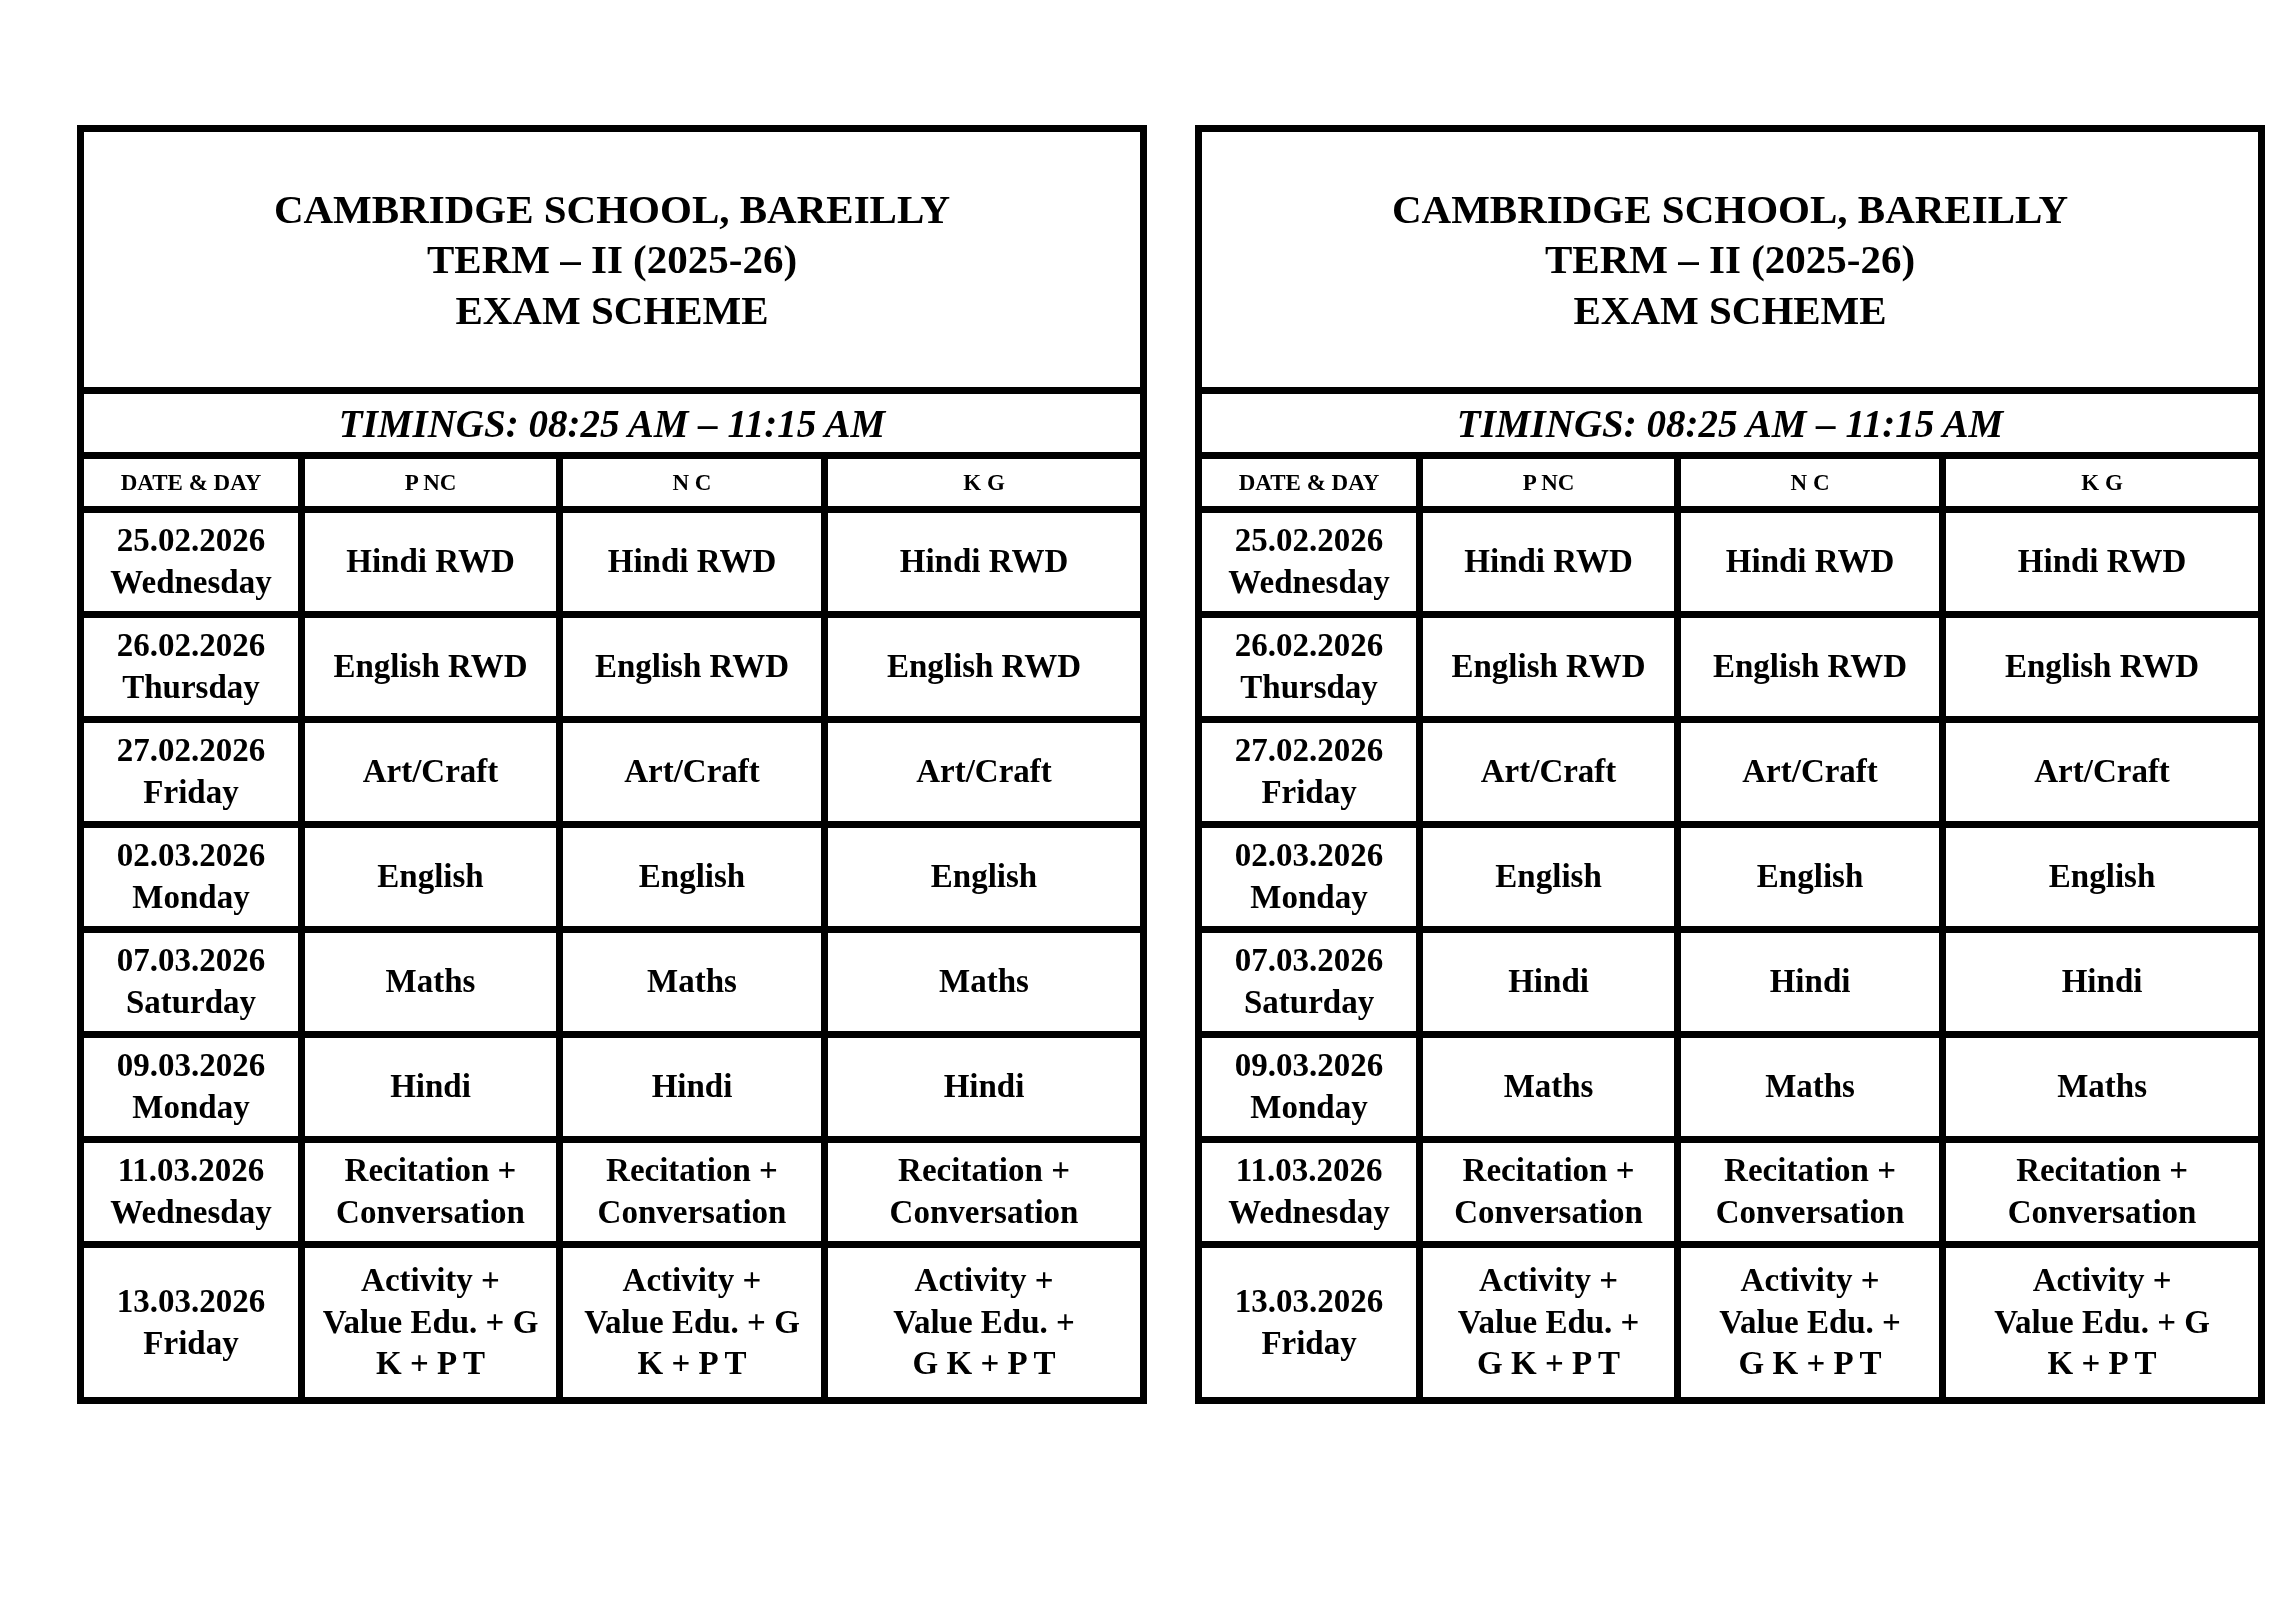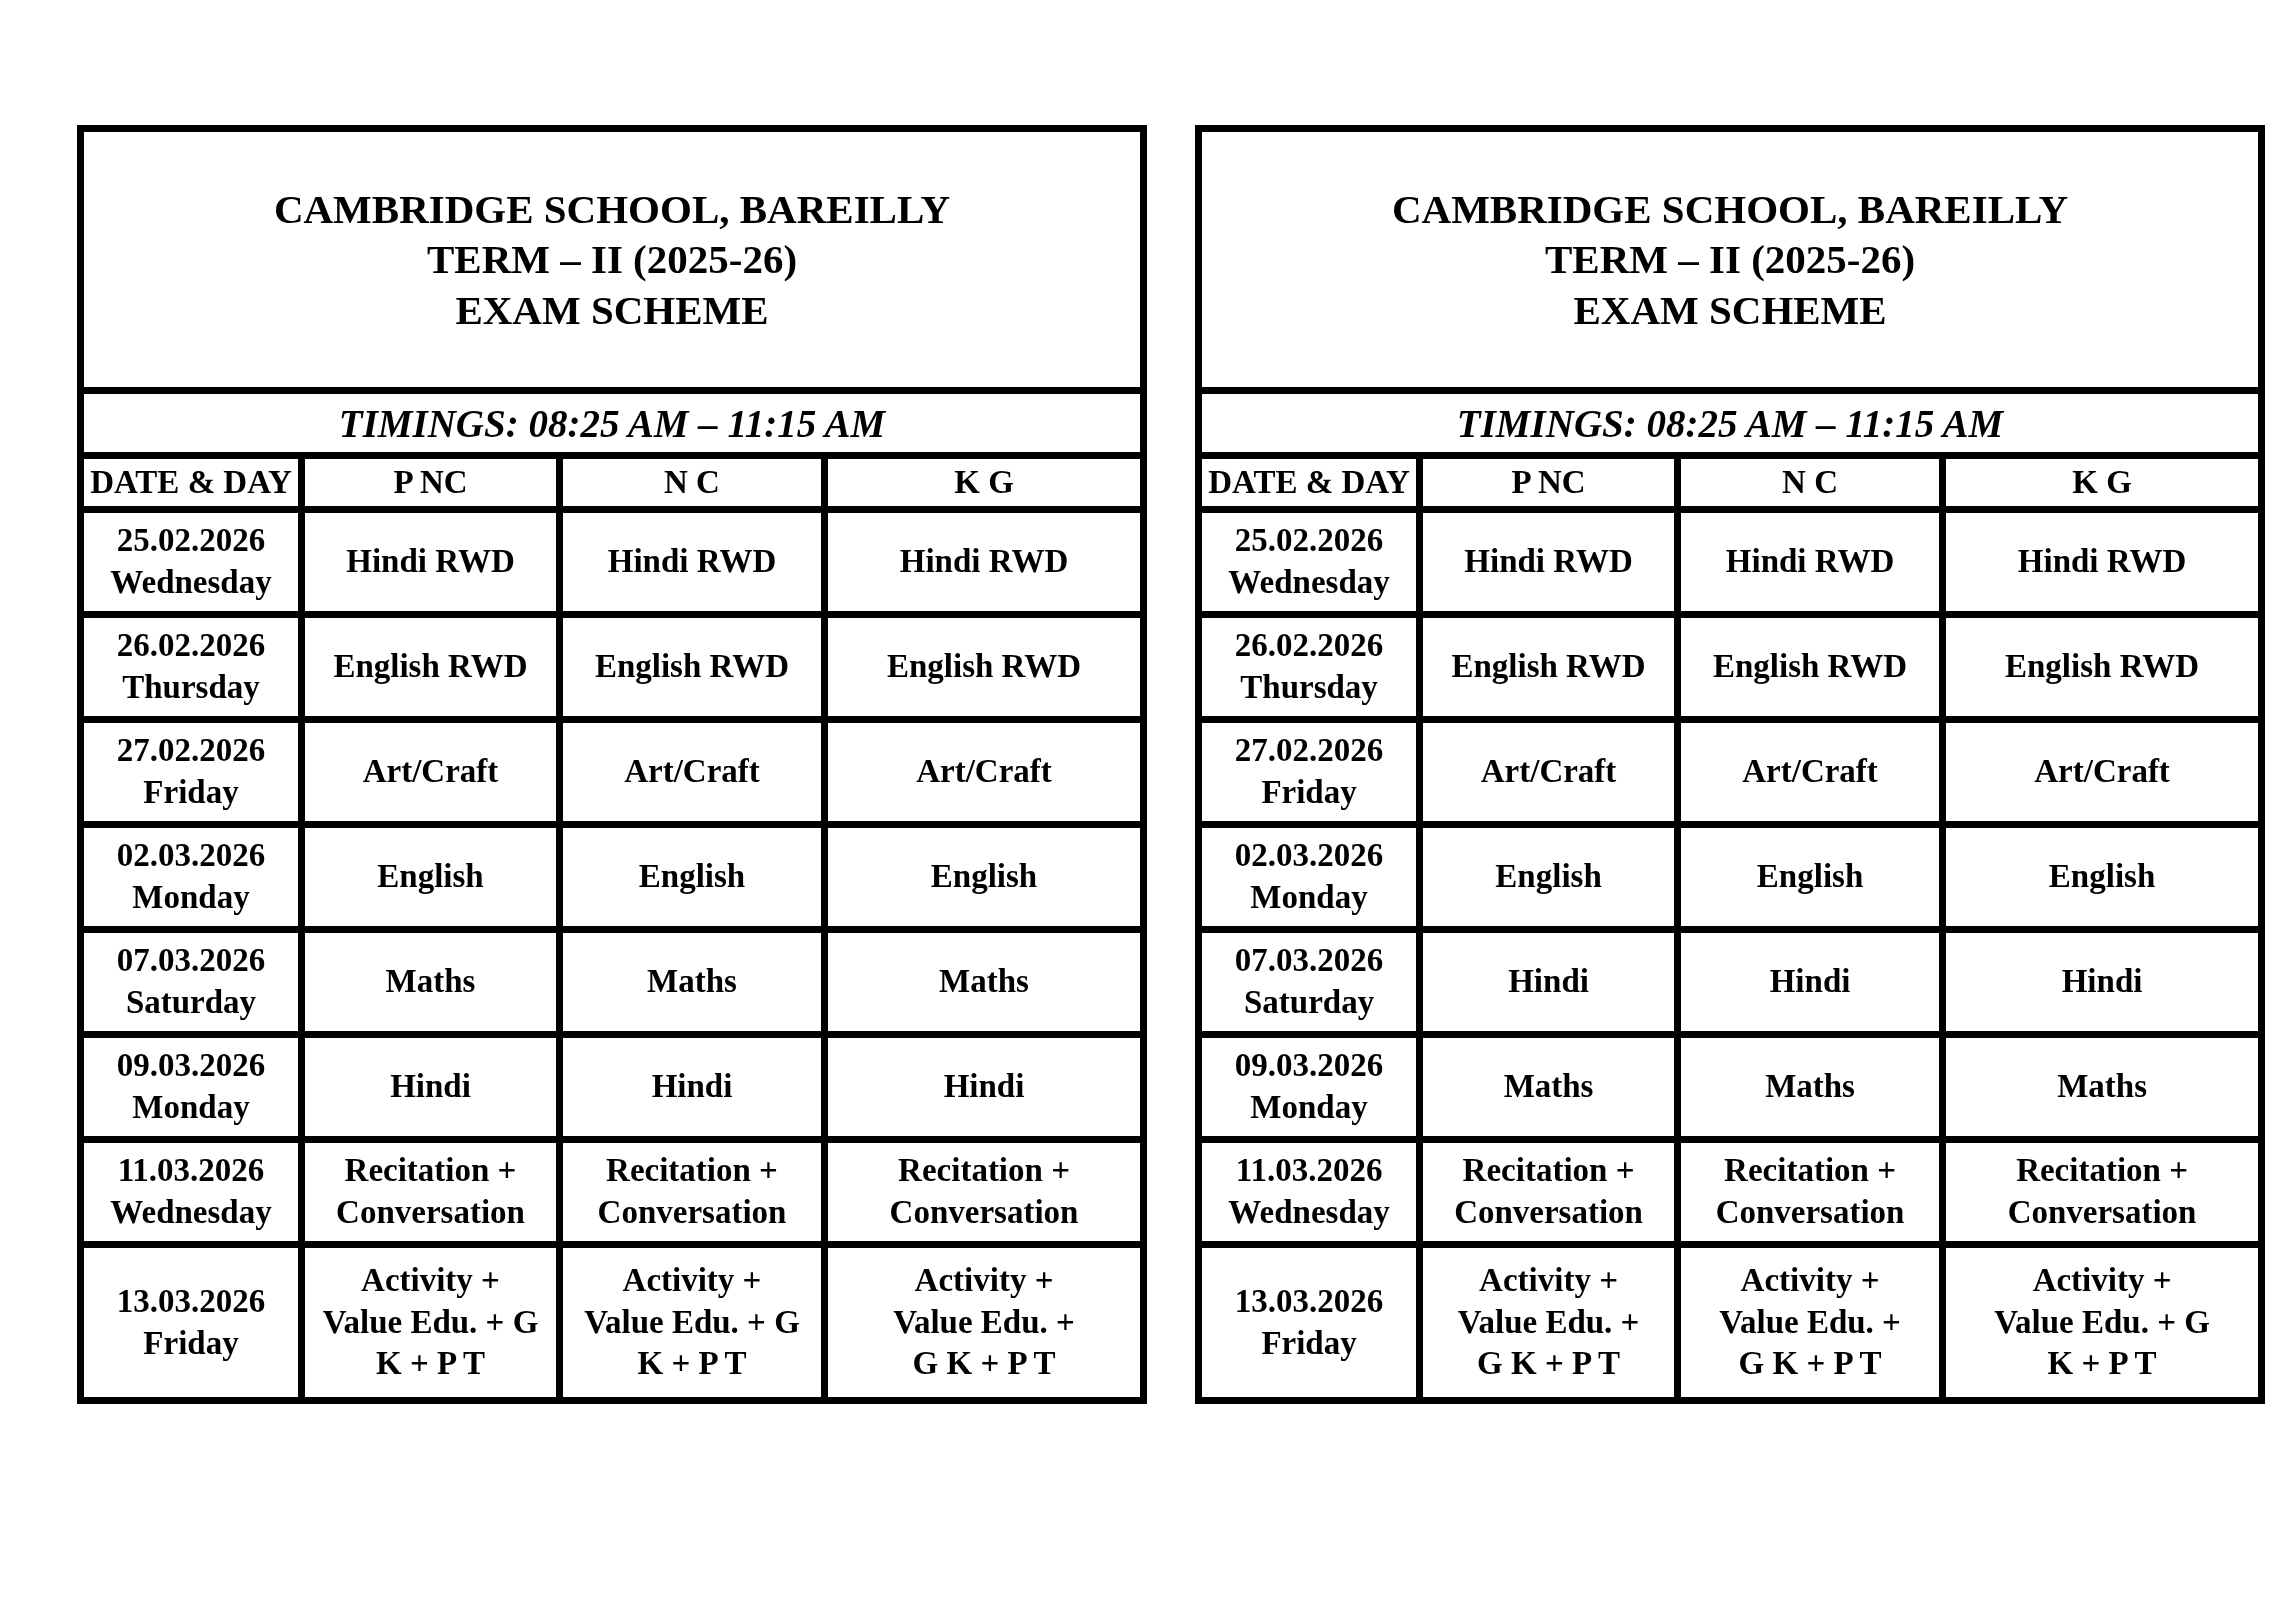--- a/index.html
+++ b/index.html
@@ -45,21 +45,21 @@
     line-height: 1.22;
   }
   .title-line { white-space: nowrap; }
   tr.timings-row td {
     height: 58px;
     font-size: 39px;
     font-style: italic;
   }
   tr.header-row th {
     height: 47px;
-    font-size: 33px;
+    font-size: 23px;
     white-space: nowrap;
   }
   tr.data-row td {
     height: 98px;
     font-size: 33px;
     line-height: 1.26;
   }
   tr.data-row.tall td {
     height: 149px;
   }

